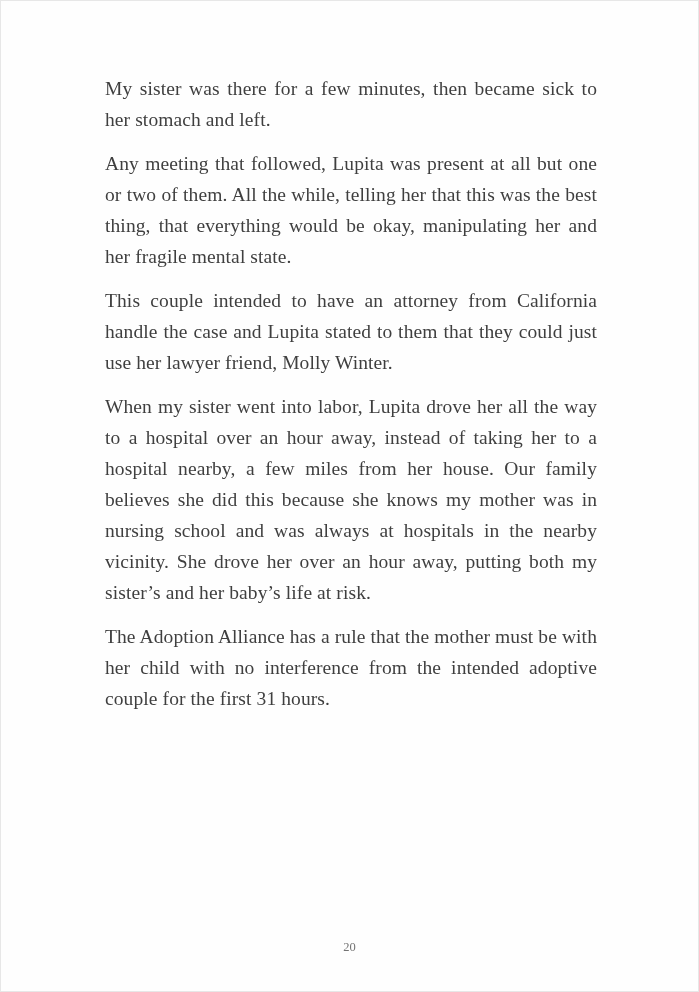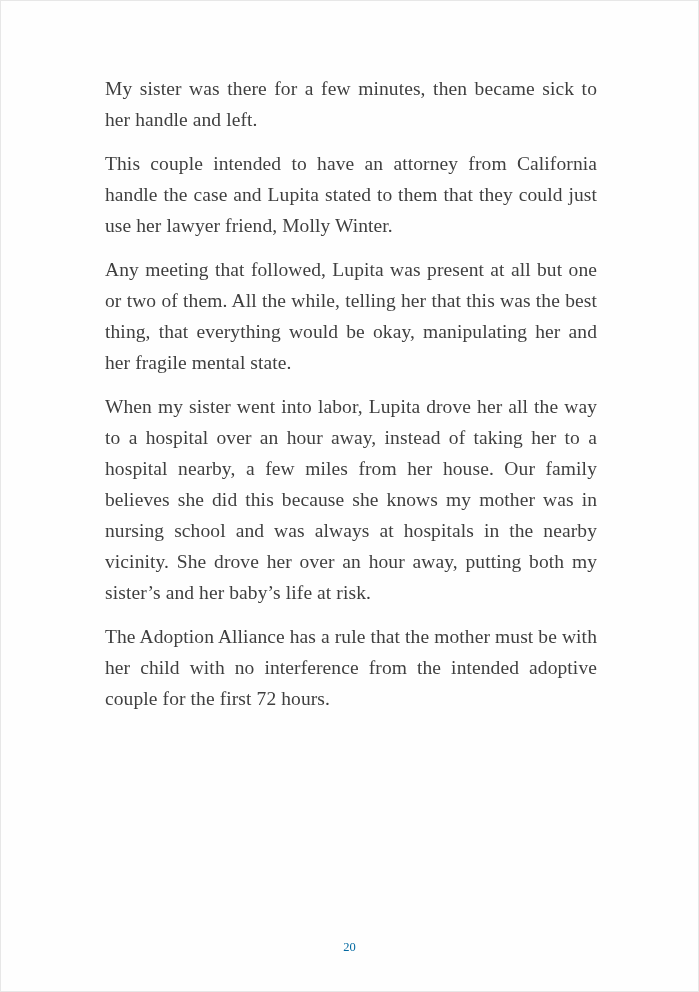--- a/index.html
+++ b/index.html
@@ -32,28 +32,28 @@
     text-justify: inter-word;
     letter-spacing: 0.1px;
   }
   .page-number {
     position: absolute;
     left: 0;
     right: 0;
     bottom: 36px;
     text-align: center;
     font-size: 12.5px;
-    color: #0369a1;
+    color: #737373;
   }
 </style>
 </head>
 <body>
 
 <div class="page">
   <div class="content">
-      <p>My sister was there for a few minutes, then became sick to her handle and left.</p>
+      <p>My sister was there for a few minutes, then became sick to her stomach and left.</p>
+      <p>Any meeting that followed, Lupita was present at all but one or two of them. All the while, telling her that this was the best thing, that everything would be okay, manipulating her and her fragile mental state.</p>
       <p>This couple intended to have an attorney from California handle the case and Lupita stated to them that they could just use her lawyer friend, Molly Winter.</p>
-      <p>Any meeting that followed, Lupita was present at all but one or two of them. All the while, telling her that this was the best thing, that everything would be okay, manipulating her and her fragile mental state.</p>
       <p>When my sister went into labor, Lupita drove her all the way to a hospital over an hour away, instead of taking her to a hospital nearby, a few miles from her house. Our family believes she did this because she knows my mother was in nursing school and was always at hospitals in the nearby vicinity. She drove her over an hour away, putting both my sister’s and her baby’s life at risk.</p>
-      <p>The Adoption Alliance has a rule that the mother must be with her child with no interference from the intended adoptive couple for the first 72 hours.</p>
+      <p>The Adoption Alliance has a rule that the mother must be with her child with no interference from the intended adoptive couple for the first 31 hours.</p>
     </div>
   <div class="page-number">20</div>
 </div>
 
 </body></html>

